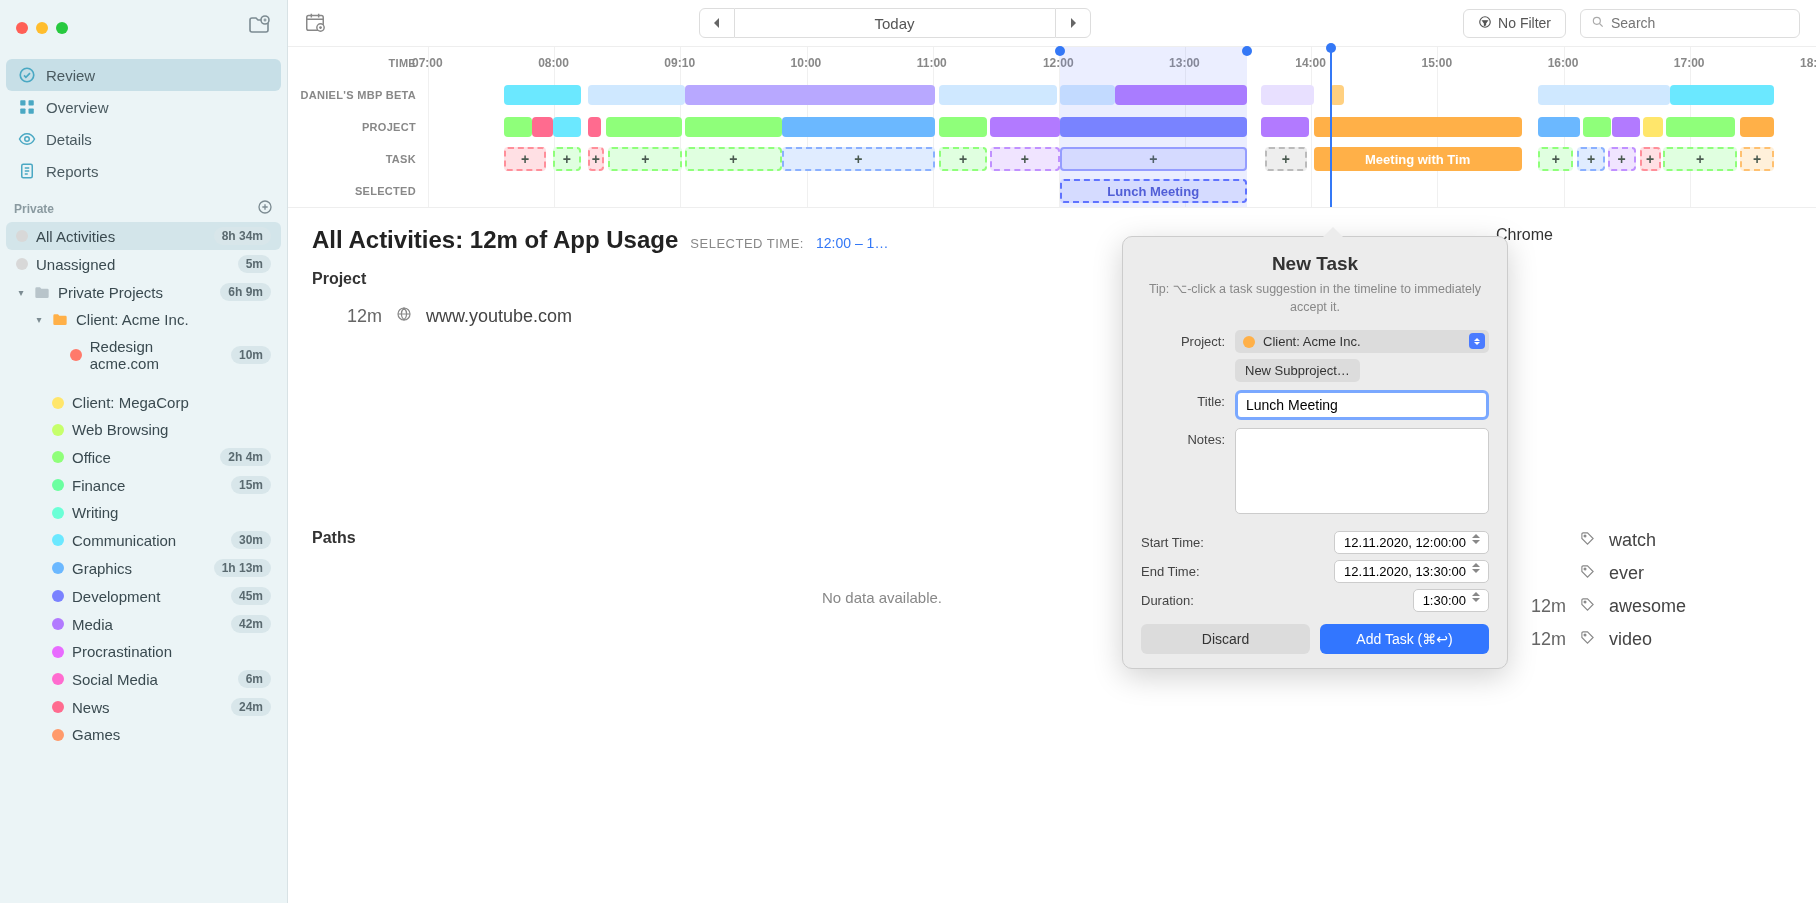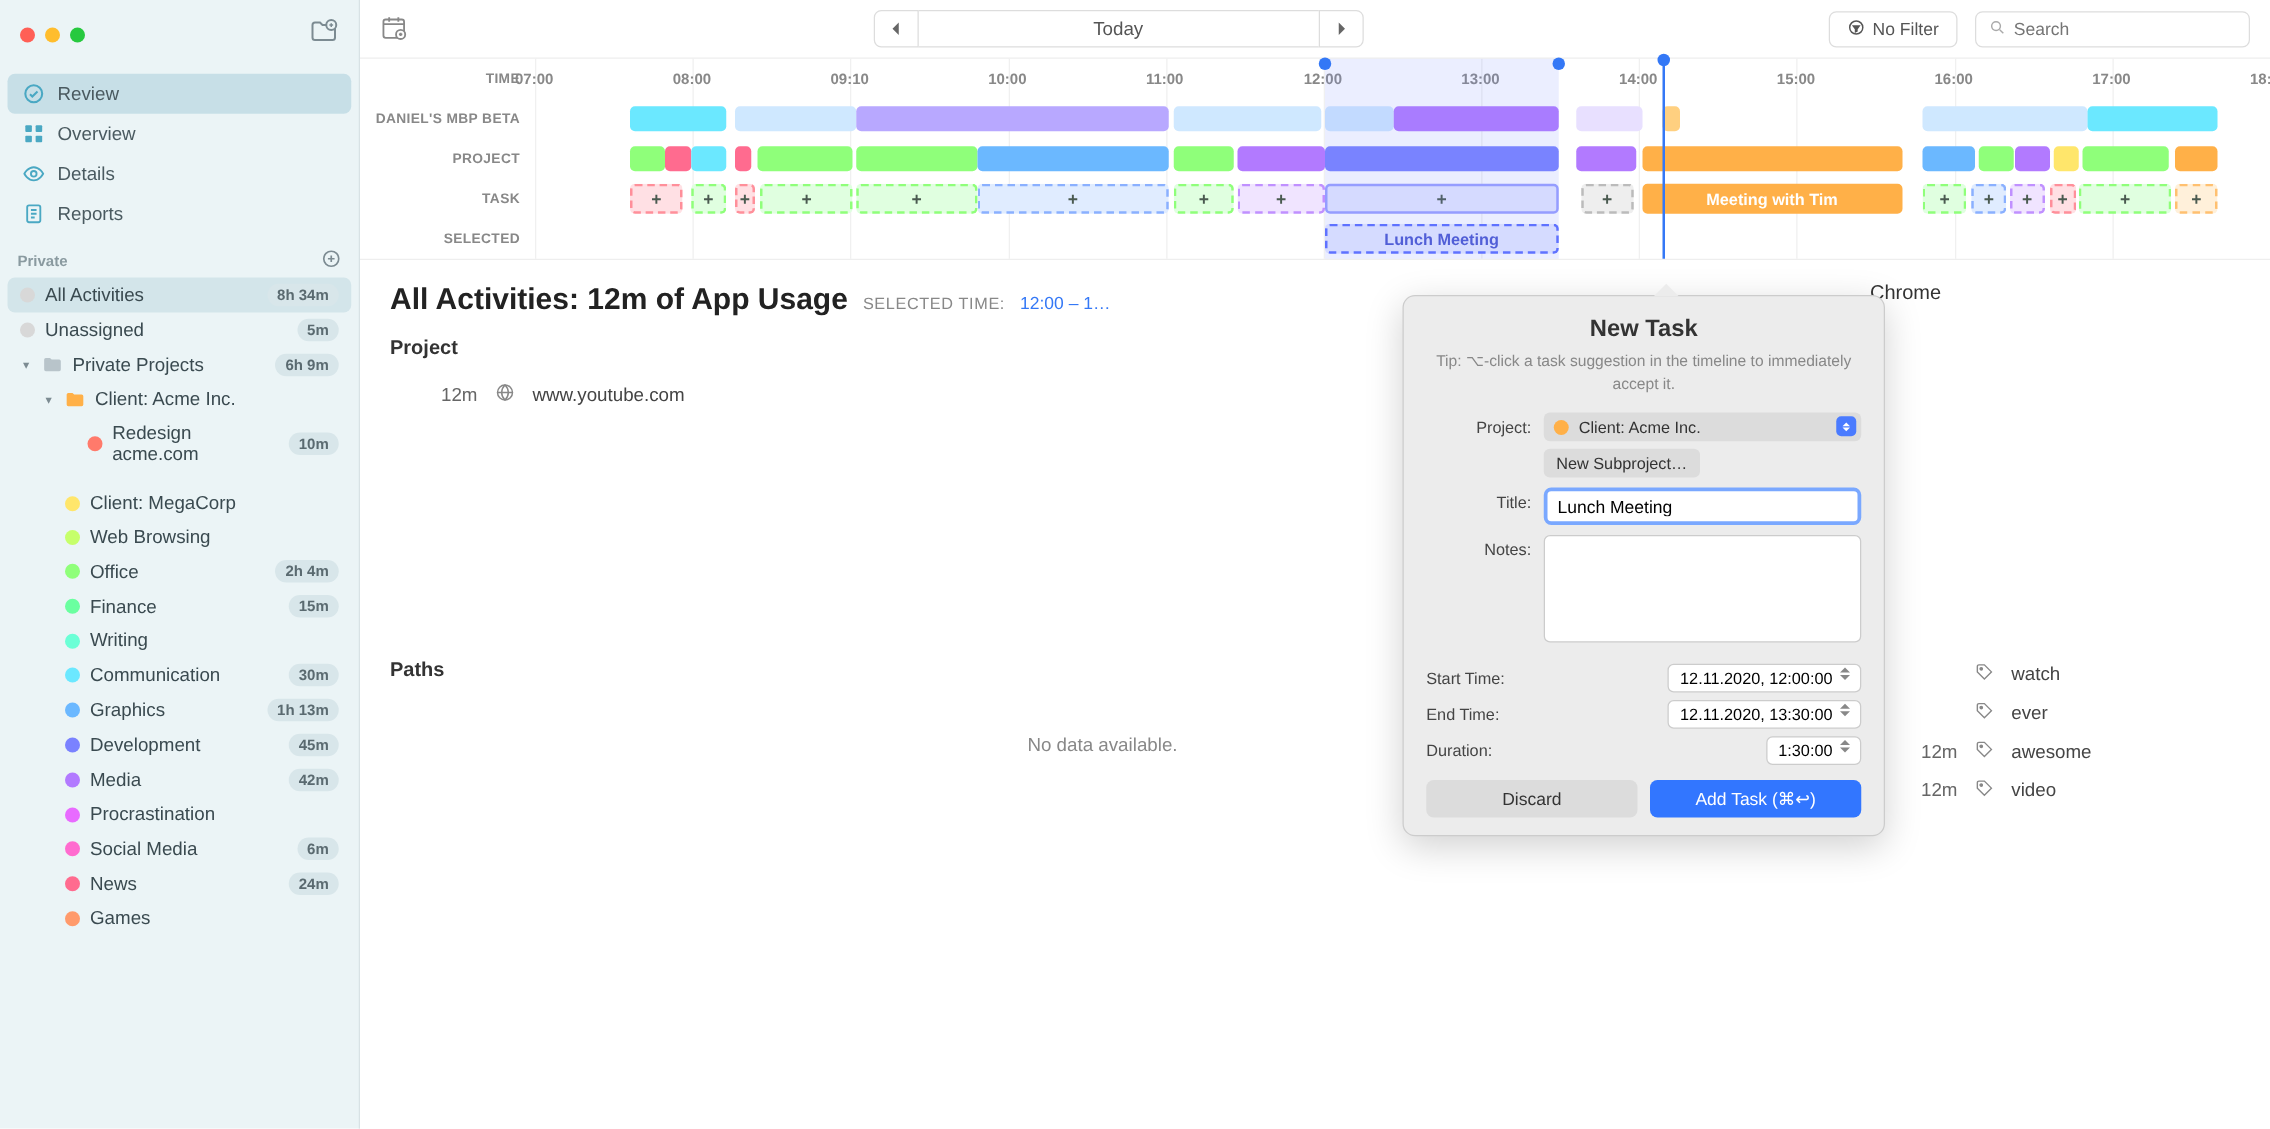--- a/index.html
+++ b/index.html
@@ -58,21 +58,21 @@
 .sel-range { position: absolute; top: 0; bottom: 0; background: rgba(120, 140, 255, 0.15); z-index: 1; }
 .sel-handle { position: absolute; width: 10px; height: 10px; background: #3478f6; border-radius: 50%; top: -1px; z-index: 6; }
 
 .content { flex: 1; display: flex; overflow: hidden; position: relative; }
 .content-main { flex: 1; padding: 18px 24px; overflow-y: auto; }
 .title-row { display: flex; align-items: baseline; gap: 12px; flex-wrap: wrap; }
 .page-title { font-size: 24px; font-weight: 600; color: #222; }
 .sel-label { font-size: 13px; color: #888; letter-spacing: 0.5px; }
 .sel-value { font-size: 14px; color: #3478f6; font-weight: 500; }
 .section-title { font-size: 16px; font-weight: 600; color: #333; margin-top: 16px; margin-bottom: 12px; }
-.list-row { display: flex; align-items: center; gap: 14px; padding: 6px 0; font-size: 15px; color: #444; }
+.list-row { display: flex; align-items: center; gap: 14px; padding: 6px 0; font-size: 18px; color: #444; }
 .list-dur { width: 70px; text-align: right; color: #666; }
 .globe-icon { color: #888; }
 .tag-icon { color: #888; }
 .no-data { text-align: center; color: #888; font-size: 15px; padding: 30px 0; }
 .right-col { width: 340px; padding: 18px 20px; }
 .chrome-head { font-size: 16px; padding-bottom: 40px; }
 
 .popover { position: absolute; z-index: 50; width: 386px; background: #ececec; border: 1px solid #ccc; border-radius: 10px; box-shadow: 0 8px 30px rgba(0,0,0,0.18); padding: 16px 18px 14px; }
 .popover::before { content: ""; position: absolute; top: -10px; left: 200px; width: 0; height: 0; border-left: 10px solid transparent; border-right: 10px solid transparent; border-bottom: 10px solid #ececec; }
 .pop-title { text-align: center; font-size: 19px; font-weight: 600; color: #333; margin-bottom: 6px; }

